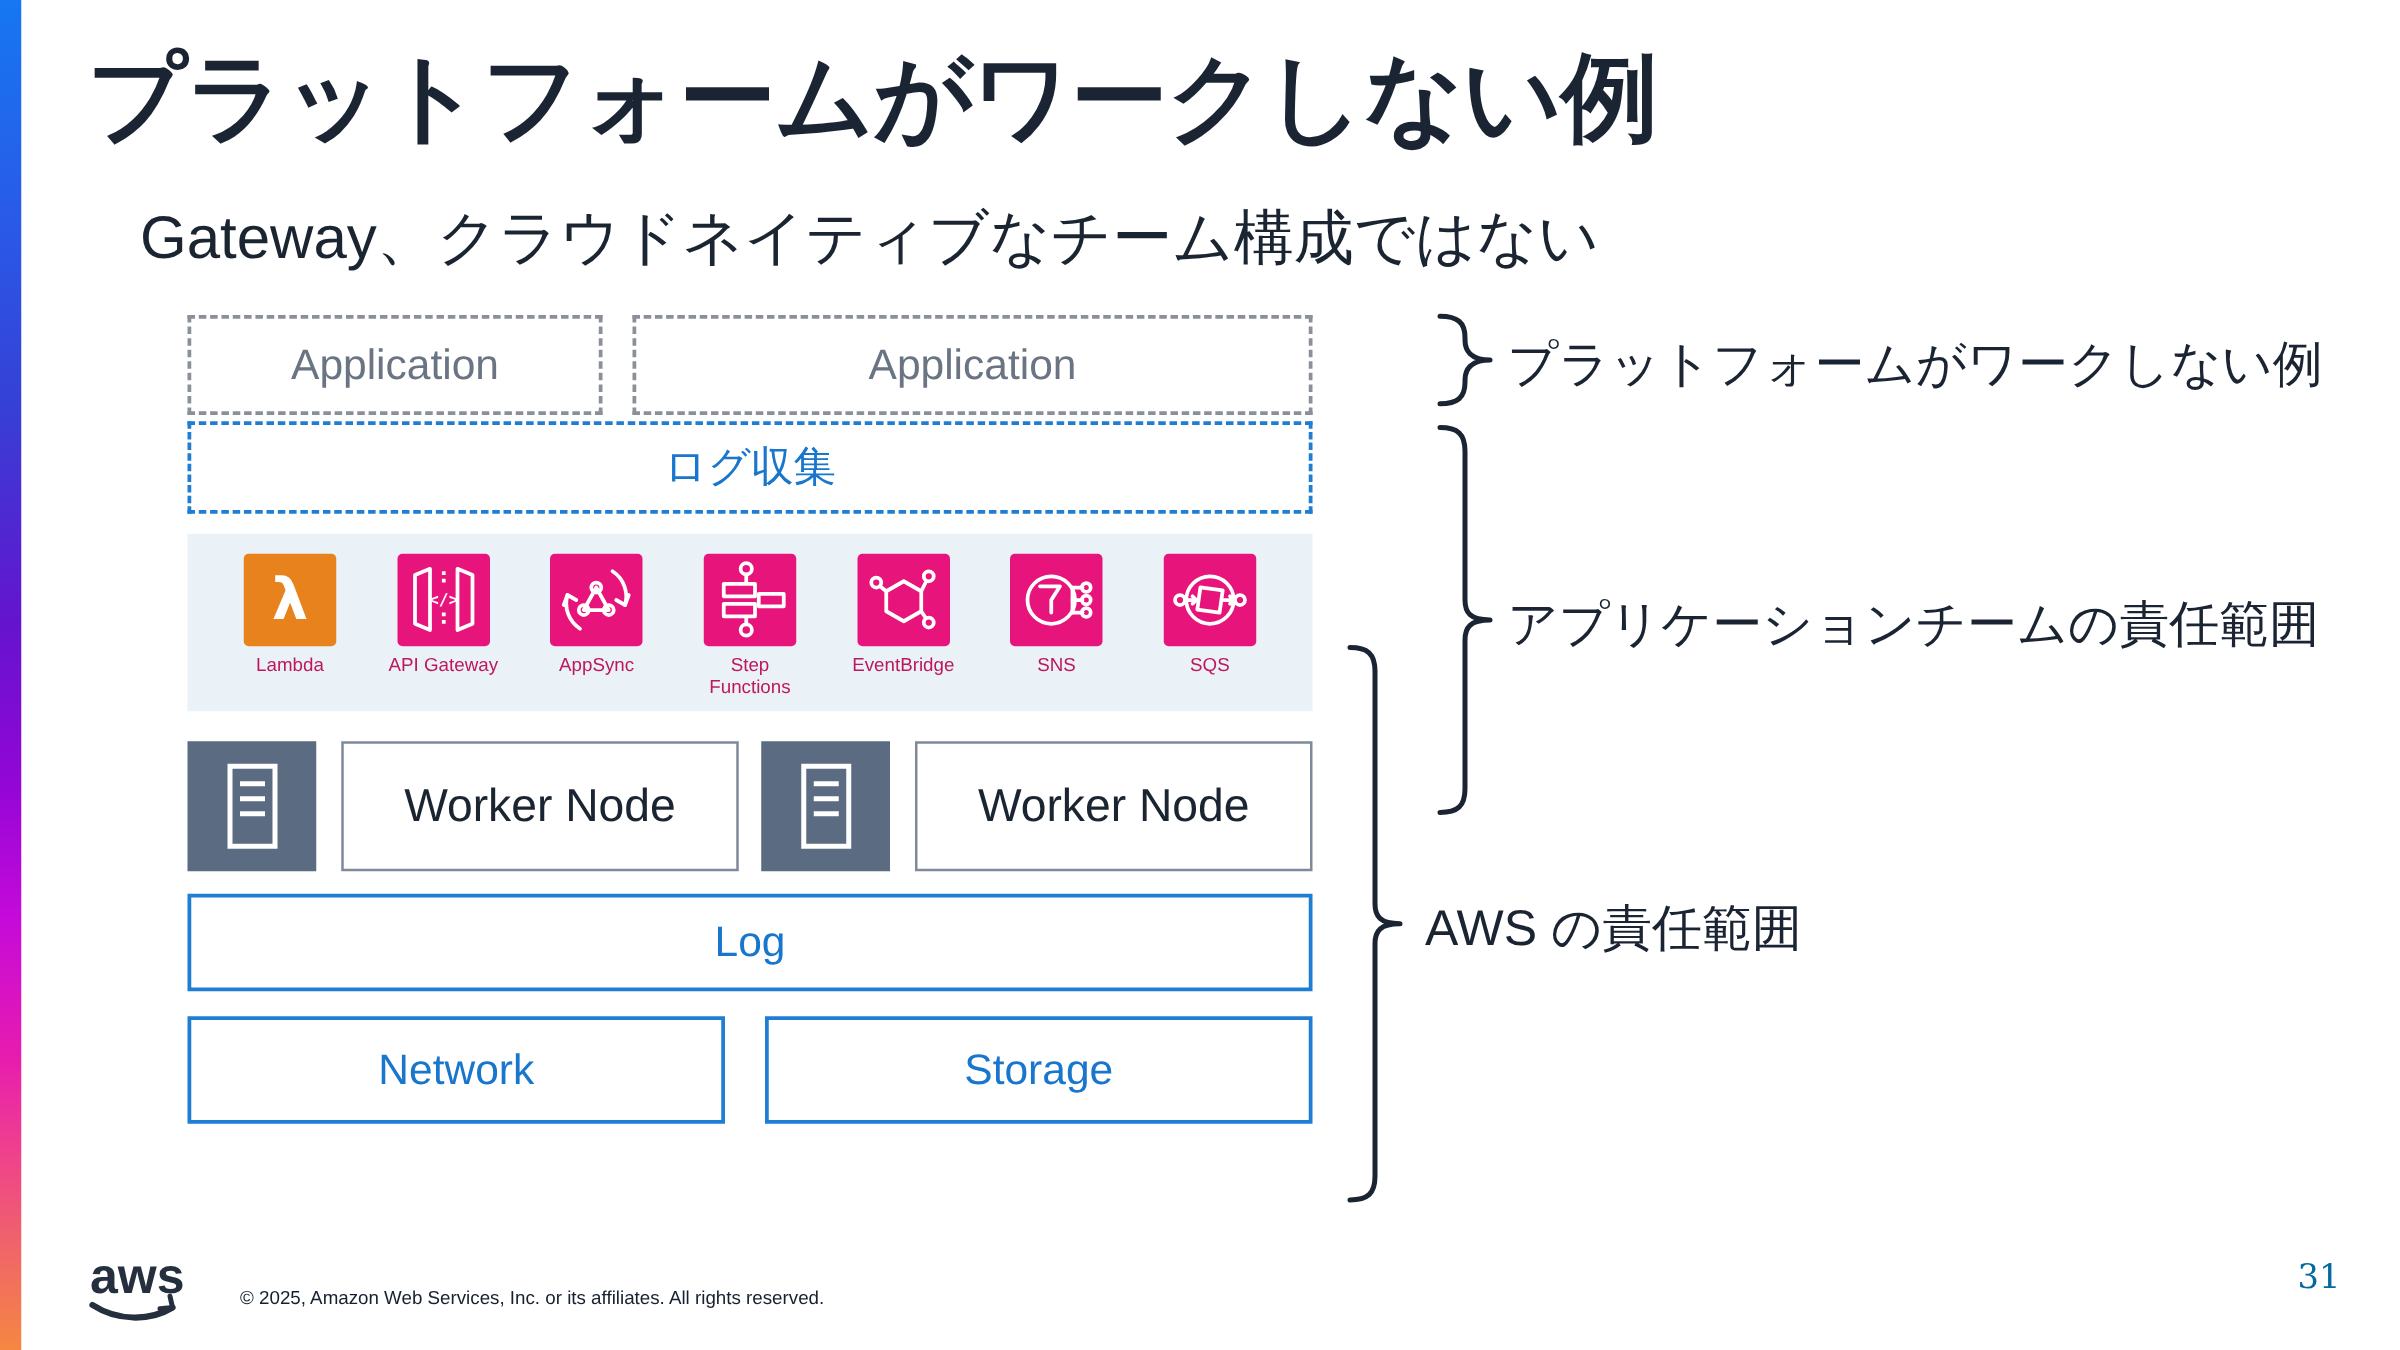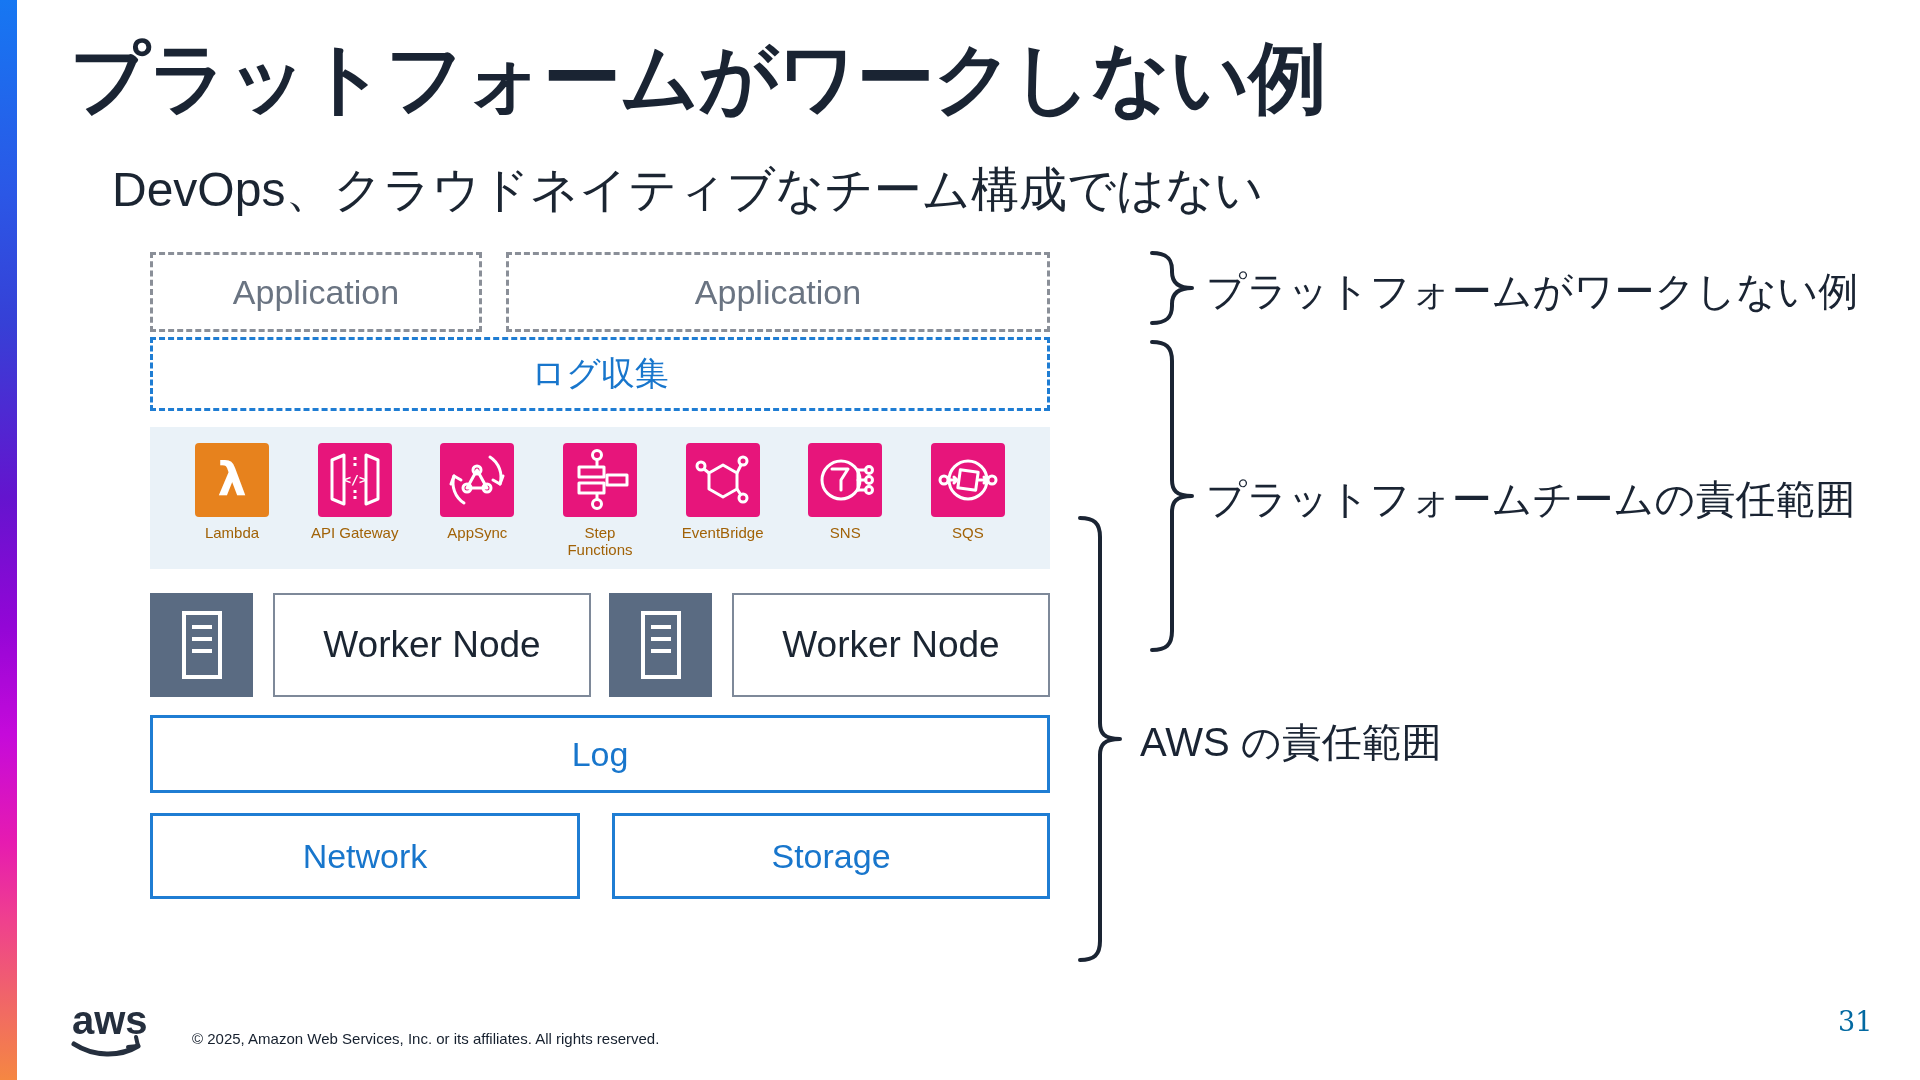--- a/index.html
+++ b/index.html
@@ -39,21 +39,21 @@
   
   .band{
     margin-top:16px;height:142px;background:#EAF2F8;
     display:flex;justify-content:space-between;align-items:flex-start;
     padding:16px 34px 0 34px;box-sizing:border-box;
   }
   .svc{width:96px;text-align:center;}
   .svc-sq{width:74px;height:74px;margin:0 auto;border-radius:4px;display:flex;align-items:center;justify-content:center;}
   .sq-orange{background:#E7821D;}
   .sq-pink{background:#E7157B;}
-  .svc-label{margin-top:7px;font-size:15px;line-height:1.15;color:#a16207;}
+  .svc-label{margin-top:7px;font-size:15px;line-height:1.15;color:#be185d;}
   
   .worker-row{margin-top:24px;height:104px;}
   .worker{display:flex;height:104px;gap:20px;}
   .w1{width:441px;margin-right:18px;}
   .w2{flex:1;}
   .worker-icon{width:103px;background:#5A6B82;display:flex;align-items:center;justify-content:center;flex:none;}
   .worker-body{flex:1;border:2px solid #7E8999;background:#fff;display:flex;align-items:center;justify-content:center;
     font-size:37px;color:#1B2532;box-sizing:border-box;}
   .log-row{margin-top:18px;height:78px;}
   .ns-row{margin-top:20px;height:86px;}
@@ -67,21 +67,21 @@
   .copyright{position:absolute;left:192px;top:1030px;font-size:15px;font-weight:500;color:#16202E;}
   .pagenum{position:absolute;left:1838px;top:1006px;font-size:27px;color:#0369a1;font-family:"DejaVu Serif","Liberation Serif",serif;}
   svg{display:block;}
 </style>
 </head>
 <body>
 
 <div class="accent-bar"></div>
 
 <div class="title">プラットフォームがワークしない例</div>
-<div class="subtitle">DevOps、クラウドネイティブなチーム構成ではない</div>
+<div class="subtitle">Gateway、クラウドネイティブなチーム構成ではない</div>
 
 <div class="diagram">
 
   <div class="row app-row">
     <div class="boxtext dashed-gray app1">
       <span>Application</span>
     </div>
     <div class="boxtext dashed-gray app2">
       <span>Application</span>
     </div>
@@ -239,21 +239,21 @@
   <path d="M4,5 C18,5 24,10 24,22 L24,24 C24,32 28,40 44,40 C28,40 24,48 24,56 L24,58 C24,70 18,75 4,75" fill="none" stroke="#1A2433" stroke-width="4" stroke-linecap="round" stroke-linejoin="round"></path>
 </svg>
 <svg class="brace" style="left:1148px;top:337px;" width="48" height="318" viewBox="0 0 48 318">
   <path d="M4,5 C18,5 24,10 24,24 L24,143 C24,153 28,159 44,159 C28,159 24,165 24,175 L24,294 C24,308 18,313 4,313" fill="none" stroke="#1A2433" stroke-width="4" stroke-linecap="round" stroke-linejoin="round"></path>
 </svg>
 <svg class="brace" style="left:1076px;top:513px;" width="48" height="452" viewBox="0 0 48 452">
   <path d="M4,5 C18,5 24,10 24,24 L24,210 C24,220 28,226 44,226 C28,226 24,232 24,242 L24,428 C24,442 18,447 4,447" fill="none" stroke="#1A2433" stroke-width="4" stroke-linecap="round" stroke-linejoin="round"></path>
 </svg>
 
 <div class="anno" style="left:1206px;top:264px;">プラットフォームがワークしない例</div>
-<div class="anno" style="left:1206px;top:472px;">プラットフォームチームの責任範囲</div>
+<div class="anno" style="left:1206px;top:472px;">アプリケーションチームの責任範囲</div>
 <div class="anno" style="left:1140px;top:715px;">AWS の責任範囲</div>
 
 <div class="logo">
   <svg width="92" height="62" viewBox="0 0 92 62">
     <text x="10" y="34" font-size="40" font-weight="bold" fill="#252F3E" font-family="Liberation Sans, sans-serif">aws</text>
     <path d="M12,44 C32,57 58,57 76,46" fill="none" stroke="#252F3E" stroke-width="5" stroke-linecap="round"></path>
     <path d="M76,46 l-2,-9 M76,46 l-10,1" fill="none" stroke="#252F3E" stroke-width="4" stroke-linecap="round"></path>
   </svg>
 </div>
 <div class="copyright">© 2025, Amazon Web Services, Inc. or its affiliates. All rights reserved.</div>

